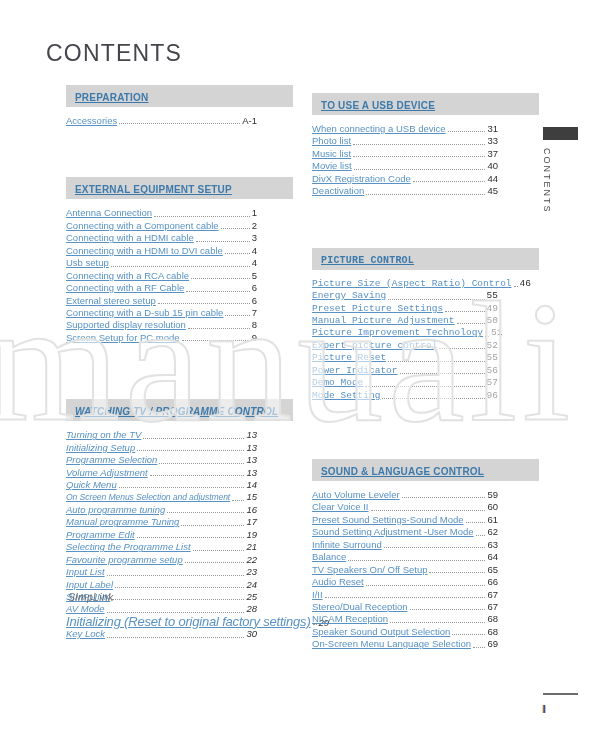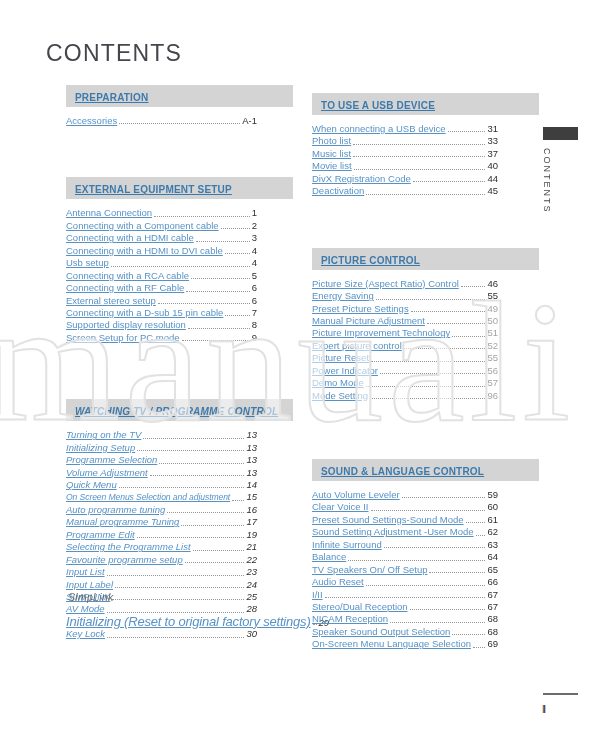--- a/index.html
+++ b/index.html
@@ -18,21 +18,21 @@
   }
 
   
   .toc-col{position:absolute;top:85px;width:227px;}
   #col-left{left:66px;}
   #col-right{left:312px;margin-top:8px;}
 
   .toc-section{width:227px;}
   #col-left .toc-section:nth-of-type(2){margin-top:50px;}
   #col-left .toc-section:nth-of-type(3){margin-top:55px;font-style:italic;}
-  #col-right .toc-section:nth-of-type(2){margin-top:50px;}
+  #col-right .toc-section:nth-of-type(2){margin-top:50px;font-family:Liberation Mono, monospace;}
   #col-right .toc-section:nth-of-type(3){margin-top:57px;}
 
   .section-header{
     background:var(--bar,#d4d4d4);
     height:22px;line-height:22px;padding-left:9px;box-sizing:border-box;
   }
   .section-title{
     color:var(--header,#3d7aac);
     font-size:10px;font-weight:bold;text-decoration:underline;
     letter-spacing:.2px;white-space:nowrap;cursor:pointer;

